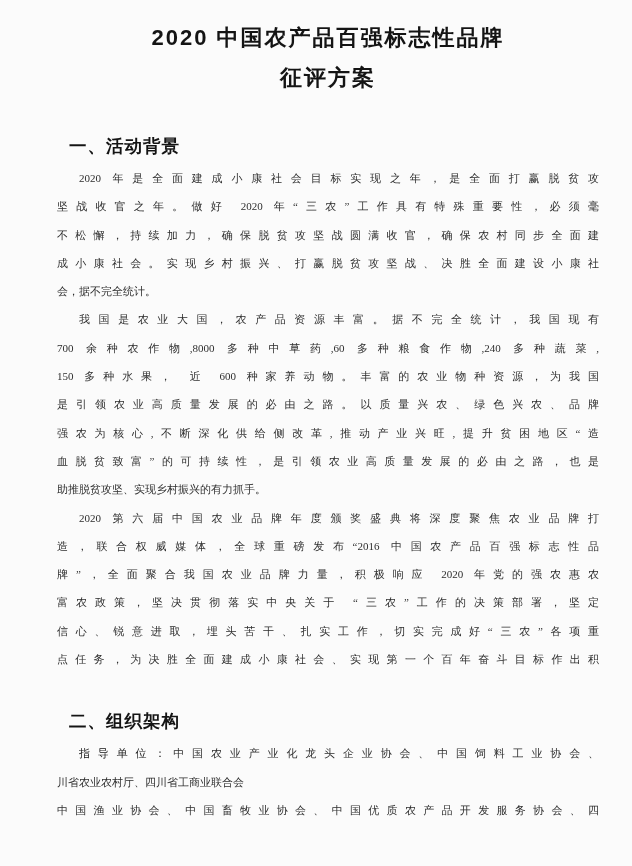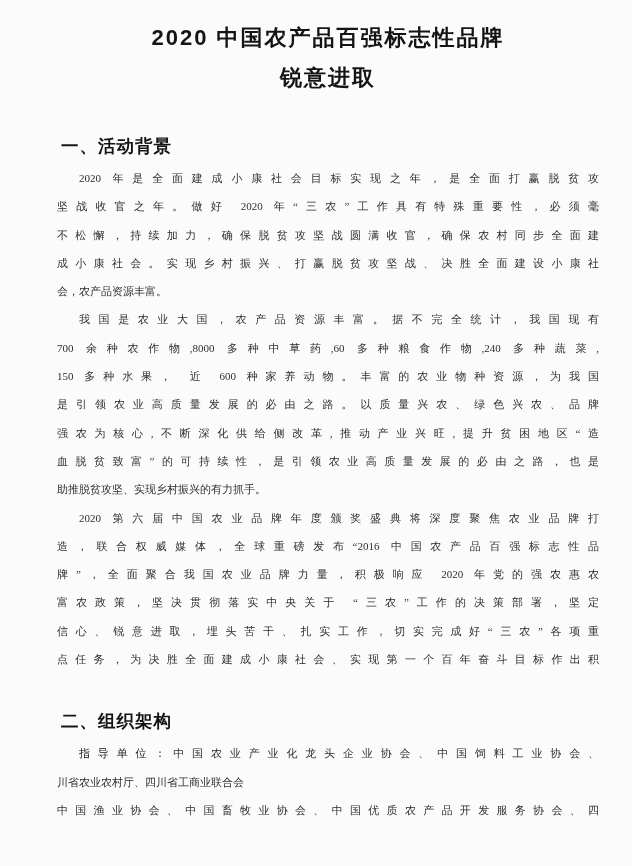--- a/index.html
+++ b/index.html
@@ -20,21 +20,21 @@
     margin: 0;
     text-align: center;
     font-family: "Liberation Sans", "DejaVu Sans", sans-serif;
     font-weight: bold;
     font-size: 22px;
     line-height: 40px;
     letter-spacing: 2px;
     color: #141414;
   }
   .sec-heading {
-    margin: 34px 0 4px 4px;
+    margin: 34px 0 4px 12px;
     font-family: "Liberation Sans", "DejaVu Sans", sans-serif;
     font-weight: bold;
     font-size: 17.5px;
     line-height: 28px;
     letter-spacing: 1px;
     color: #141414;
   }
   .para { margin: 0; }
   .line {
     font-size: 11px;
@@ -51,30 +51,30 @@
     font-weight: normal;
     color: #141414;
   }
 </style>
 </head>
 <body>
 
 <div class="page">
   <h1 class="doc-title">
     <div>2020 中国农产品百强标志性品牌</div>
-    <div>锐意进取</div>
+    <div>征评方案</div>
   </h1>
   <div id="doc-body">
       <h2 class="sec-heading">一、活动背景</h2>
       <div class="para">
         <div class="line first">2020 年是全面建成小康社会目标实现之年，是全面打赢脱贫攻</div>
         <div class="line">坚战收官之年。做好 2020 年“三农”工作具有特殊重要性，必须毫</div>
         <div class="line">不松懈，持续加力，确保脱贫攻坚战圆满收官，确保农村同步全面建</div>
         <div class="line">成小康社会。实现乡村振兴、打赢脱贫攻坚战、决胜全面建设小康社</div>
-        <div class="line plast">会，农产品资源丰富。</div>
+        <div class="line plast">会，据不完全统计。</div>
       </div>
       <div class="para">
         <div class="line first">我国是农业大国，农产品资源丰富。据不完全统计，我国现有</div>
         <div class="line">700 余种农作物,8000 多种中草药,60 多种粮食作物,240 多种蔬菜,</div>
         <div class="line">150 多种水果，  近 600 种家养动物。丰富的农业物种资源，为我国</div>
         <div class="line">是引领农业高质量发展的必由之路。以质量兴农、绿色兴农、品牌</div>
         <div class="line">强农为核心,不断深化供给侧改革,推动产业兴旺,提升贫困地区“造</div>
         <div class="line">血脱贫致富”的可持续性，是引领农业高质量发展的必由之路，也是</div>
         <div class="line plast">助推脱贫攻坚、实现乡村振兴的有力抓手。</div>
       </div>

